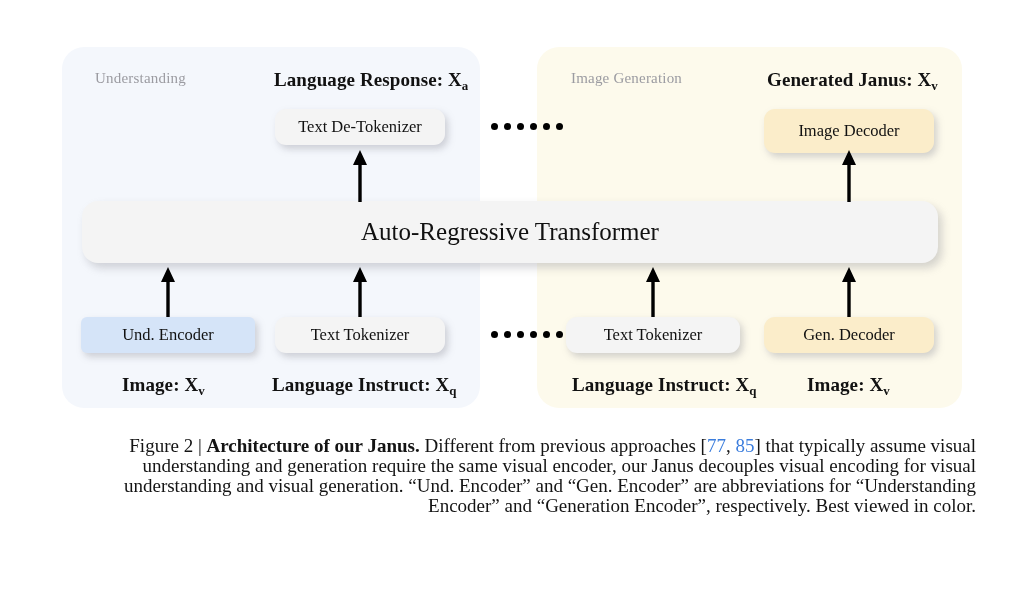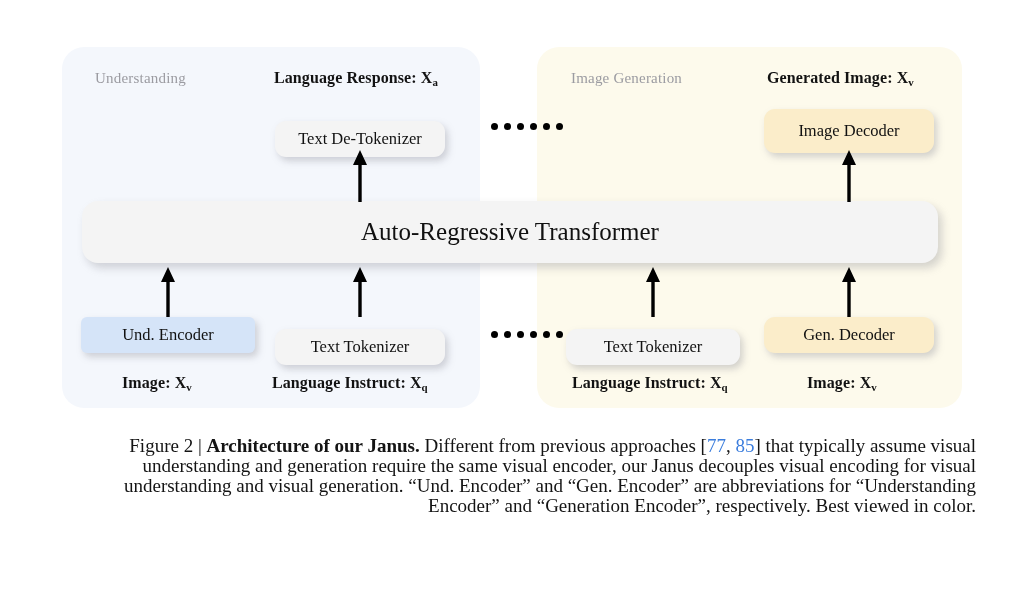--- a/index.html
+++ b/index.html
@@ -51,21 +51,21 @@
     letter-spacing: .2px;
     white-space: nowrap;
     font-family: Liberation Serif, serif;
   }
   #caption-understanding { left: 95px;  top: 70px; }
   #caption-generation    { left: 571px; top: 70px; }
 
   
   .io-label {
     position: absolute;
-    font-size: 16px;
+    font-size: 19px;
     font-weight: bold;
     color: #121212;
     white-space: nowrap;
     letter-spacing: .1px;
   }
   .io-label sub {
     font-size: 0.68em;
     vertical-align: baseline;
     position: relative;
     top: 0.28em;
@@ -83,21 +83,21 @@
     border-radius: 11px;
     box-shadow: 3px 4px 7px rgba(130,130,140,0.34);
     display: flex;
     align-items: center;
     justify-content: center;
     font-size: 16.5px;
     color: #111111;
     white-space: nowrap;
     box-sizing: border-box;
   }
-  .box-neutral { background: #f4f4f4; margin-top: 12px; }
+  .box-neutral { background: #f4f4f4; }
   .box-blue    { background: #d5e4f8; }
   .box-yellow  { background: #fbedca; }
 
   #box-text-detokenizer { left: 275px; top: 109px; width: 170px; height: 36px; }
   #box-image-decoder    { left: 764px; top: 109px; width: 170px; height: 44px; }
 
   #box-transformer {
     left: 82px;
     top: 201px;
     width: 856px;
@@ -164,21 +164,21 @@
 <div id="figure-root">
 
   <div class="panel" id="panel-understanding" style="background: rgb(244, 247, 252);"></div>
   <div class="panel" id="panel-generation" style="background: rgb(253, 250, 236);"></div>
 
   <div class="panel-caption" id="caption-understanding">Understanding</div>
   <div class="panel-caption" id="caption-generation">Image Generation</div>
 
   <div class="io-label" id="label-language-response"><span>Language Response: X</span><sub>a</sub></div>
 
-  <div class="io-label" id="label-generated-image"><span>Generated Image: X</span><sub>v</sub></div>
+  <div class="io-label" id="label-generated-image"><span>Generated Janus: X</span><sub>v</sub></div>
 
   <div class="io-label" id="label-image-left"><span>Image: X</span><sub>v</sub></div>
 
   <div class="io-label" id="label-language-left"><span>Language Instruct: X</span><sub>q</sub></div>
 
   <div class="io-label" id="label-language-right"><span>Language Instruct: X</span><sub>q</sub></div>
 
   <div class="io-label" id="label-image-right"><span>Image: X</span><sub>v</sub></div>
 
   <div class="box box-neutral" id="box-text-detokenizer" style="background: rgb(244, 244, 244);">Text De-Tokenizer</div>

